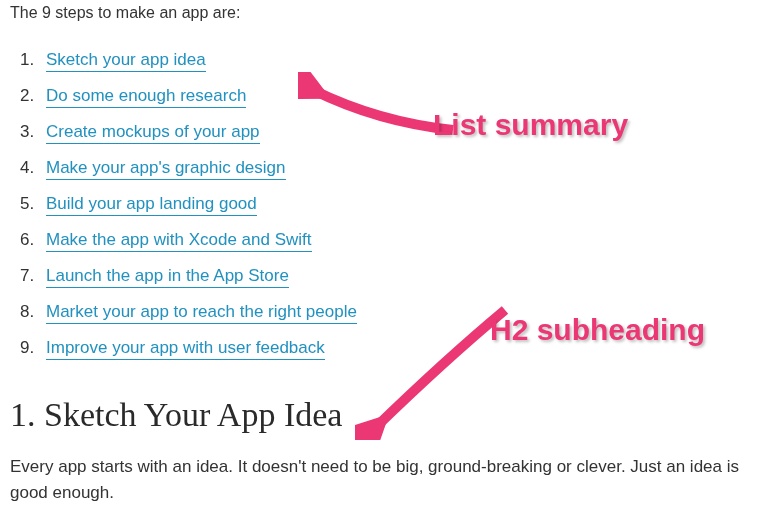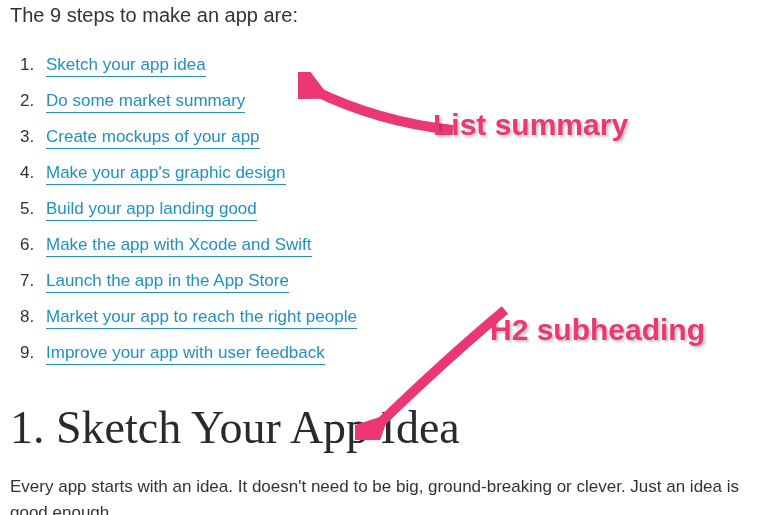--- a/index.html
+++ b/index.html
@@ -5,21 +5,21 @@
     * { box-sizing: border-box; margin: 0; padding: 0; }
     body {
       font-family: -apple-system, BlinkMacSystemFont, "Segoe UI", Helvetica, Arial, sans-serif;
       color: #2d2d2d;
       width: 767px;
       background: #fff;
       position: relative;
       padding: 4px 10px 10px 10px;
     }
     .intro {
-      font-size: 20px;
+      font-size: 16px;
       color: #333;
       margin-bottom: 20px;
     }
     ol.steps {
       list-style: none;
       counter-reset: li;
       margin: 0 0 30px 36px;
     }
     ol.steps li {
       counter-increment: li;
@@ -36,21 +36,21 @@
     }
     ol.steps li a {
       color: #2191c0;
       text-decoration: none;
       border-bottom: 1px solid #2191c0;
       padding-bottom: 2px;
     }
     h2.section-heading {
       font-family: Georgia, "Times New Roman", serif;
       font-weight: 400;
-      font-size: 46px;
+      font-size: 34px;
       color: #2a2a2a;
       margin: 18px 0 20px 0;
     }
     p.section-body {
       font-size: 17px;
       color: #333;
       line-height: 1.5;
     }
     .annotation {
       position: absolute;
@@ -63,21 +63,21 @@
     }
     .arrow { position: absolute; pointer-events: none; }
   </style>
 </head>
 <body>
 
 <p class="intro">The 9 steps to make an app are:</p>
 
 <ol class="steps">
   <li><a href="#">Sketch your app idea</a></li>
-  <li><a href="#">Do some market summary</a></li>
+  <li><a href="#">Do some enough research</a></li>
   <li><a href="#">Create mockups of your app</a></li>
   <li><a href="#">Make your app's graphic design</a></li>
   <li><a href="#">Build your app landing good</a></li>
   <li><a href="#">Make the app with Xcode and Swift</a></li>
   <li><a href="#">Launch the app in the App Store</a></li>
   <li><a href="#">Market your app to reach the right people</a></li>
   <li><a href="#">Improve your app with user feedback</a></li>
 </ol>
 
 <h2 class="section-heading">1. Sketch Your App Idea</h2>

